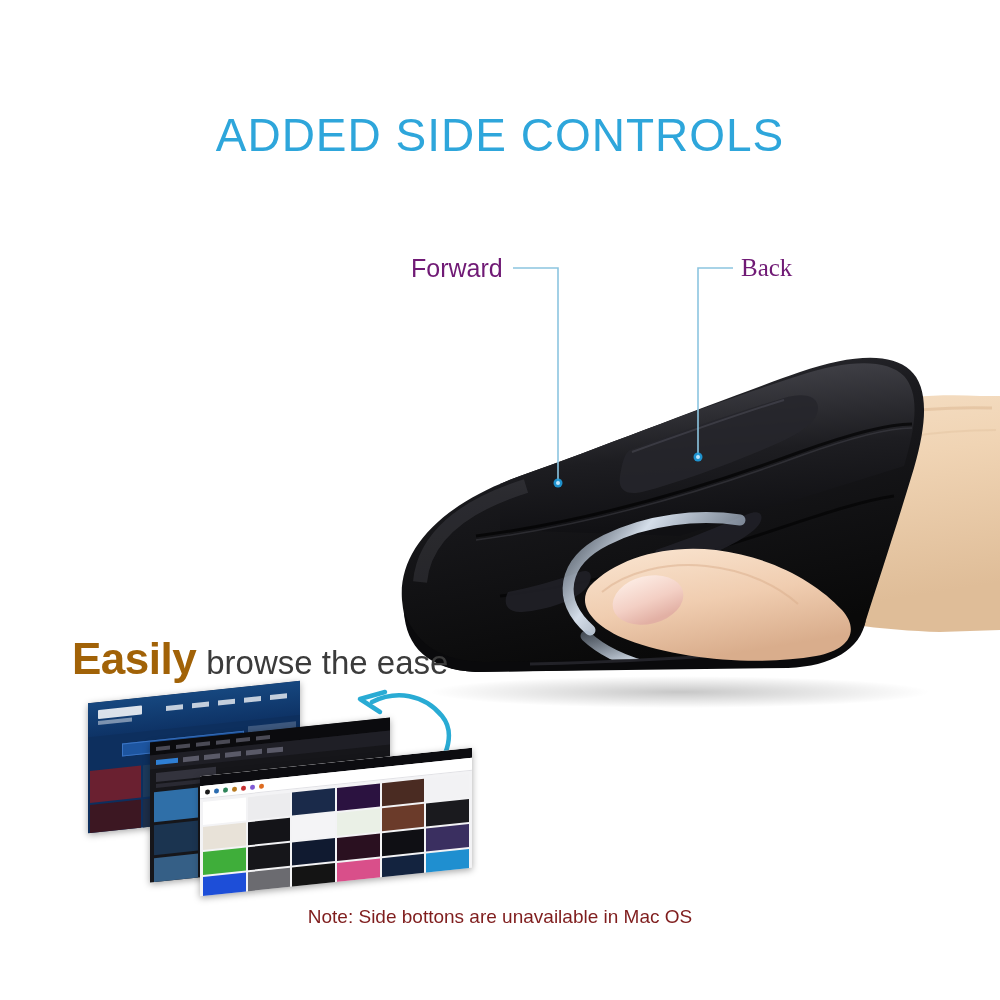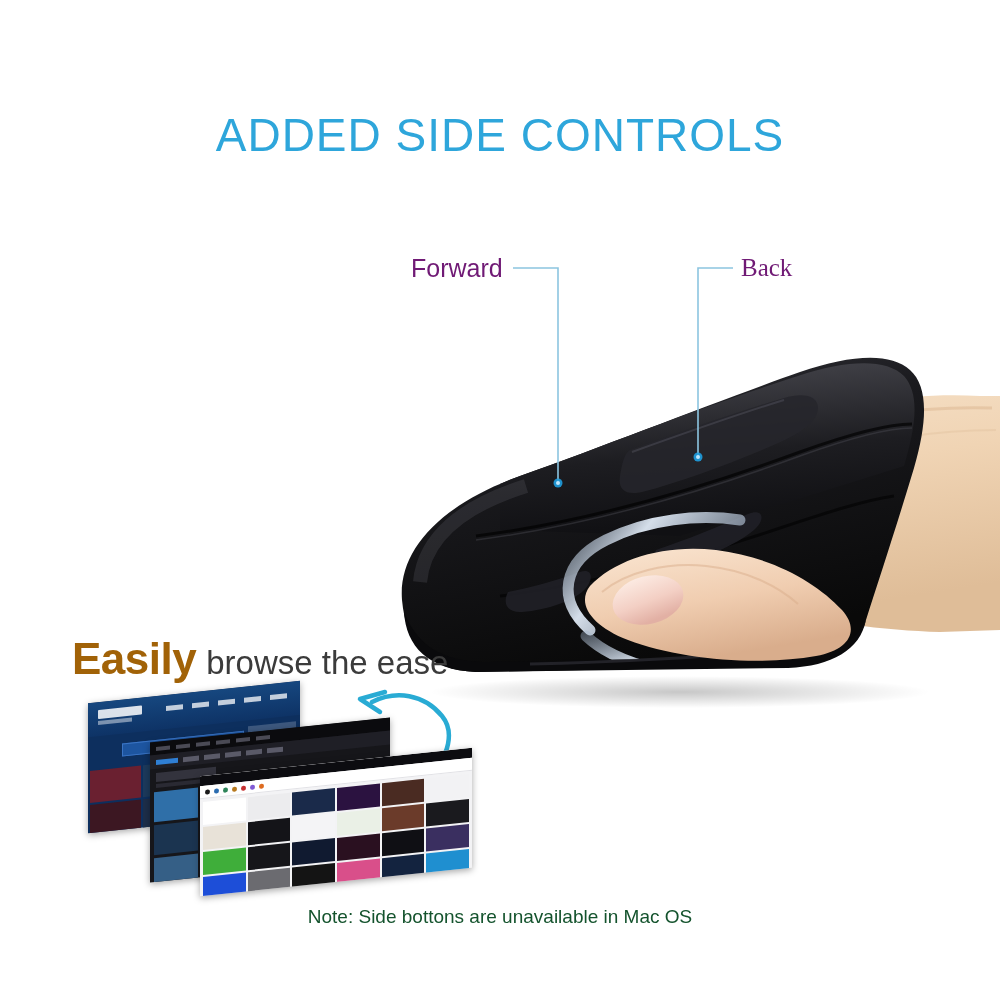--- a/index.html
+++ b/index.html
@@ -84,21 +84,21 @@
 
   
   .note {
     position: absolute;
     left: 0;
     top: 906px;
     width: 1000px;
     text-align: center;
     font-size: 19px;
     font-weight: 500;
-    color: #14532d;
+    color: #7f1d1d;
   }
 
   
   #product {
     position: absolute;
     left: 380px;
     top: 300px;
     width: 620px;
     height: 420px;
   }

